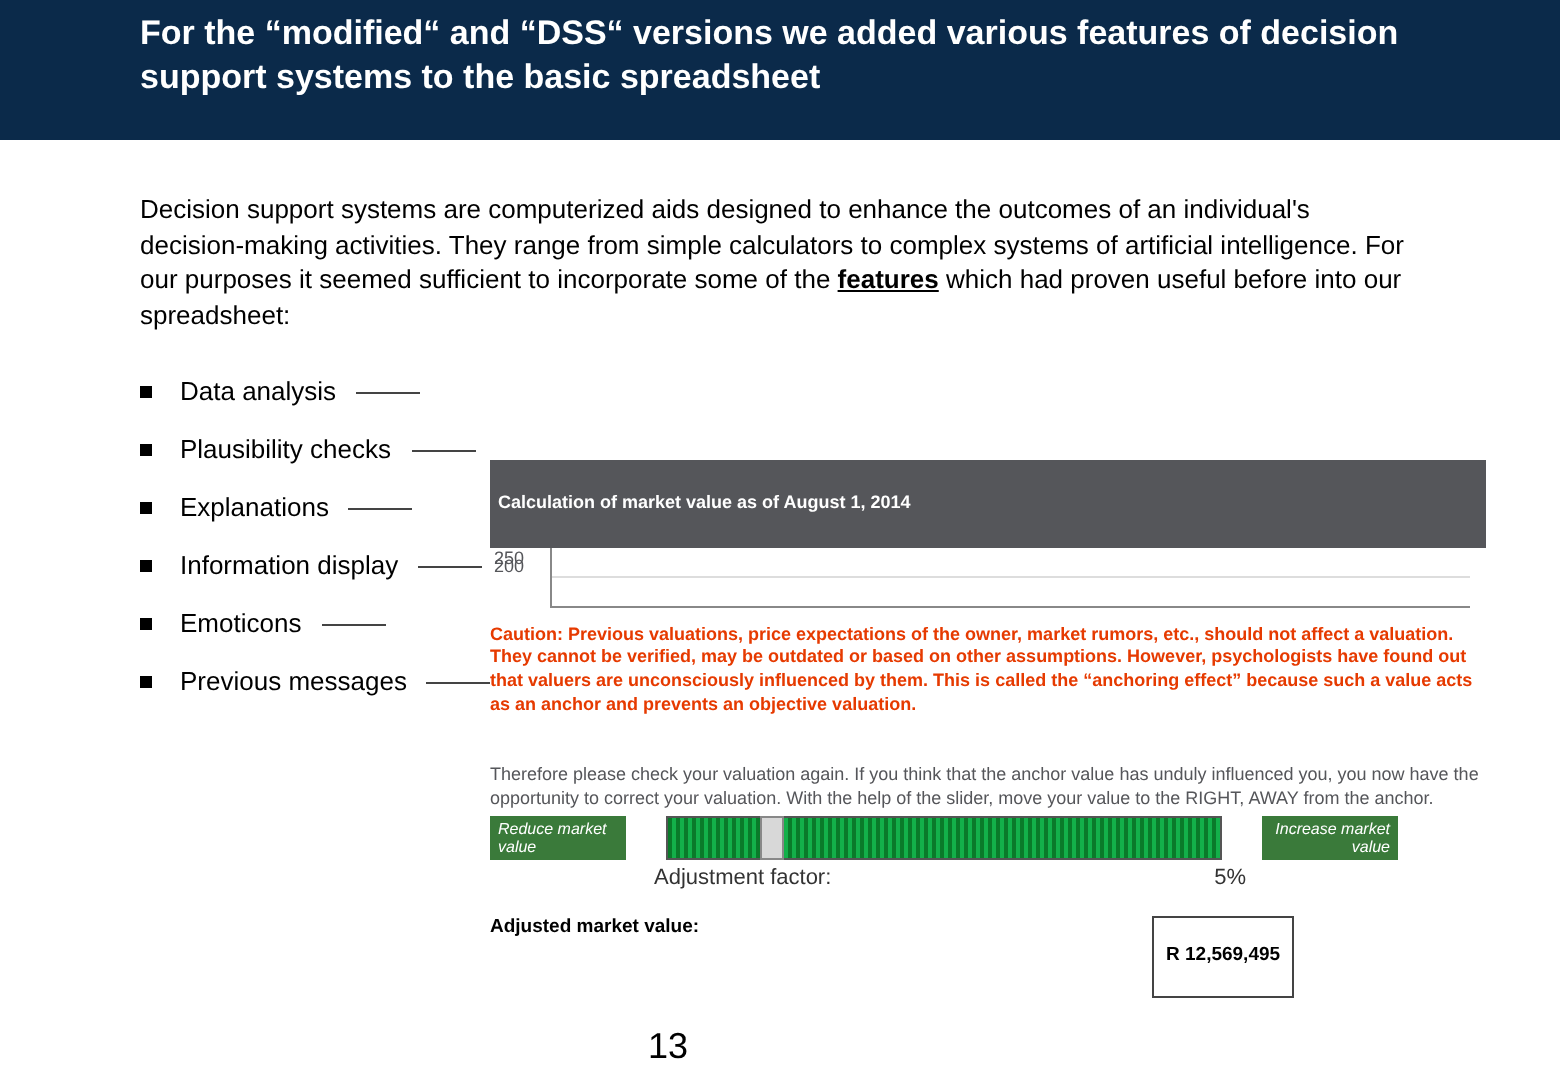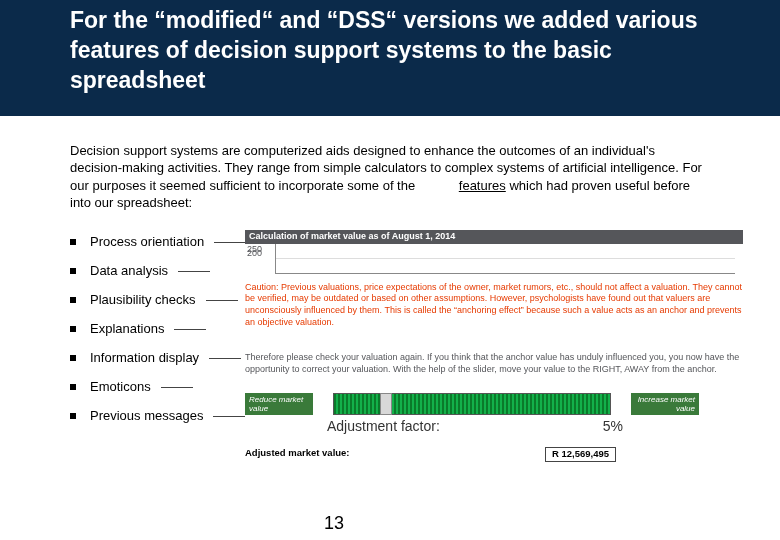--- a/index.html
+++ b/index.html
@@ -11,39 +11,38 @@
     position: relative;
     overflow: hidden;
   }
   .title-band {
     background: #0b2a4a;
     padding: 12px 0 14px 0;
   }
   .title-text {
     color: #fff;
     font-weight: bold;
-    font-size: 23px;
+    font-size: 17px;
     line-height: 1.3;
     max-width: 640px;
     margin-left: 70px;
     position: relative;
     top: -6px;
   }
   .body-wrap {
     padding: 26px 70px 0 70px;
   }
   .para {
     font-size: 13px;
     line-height: 1.35;
     color: #000;
   }
   .features-word {
-    font-weight: normal;
+    font-weight: bold;
     text-decoration: underline;
-    margin-left: 40px;
   }
   .bullets {
     margin-top: 18px;
     list-style: none;
   }
   .bullets li {
     font-size: 13px;
     padding: 4px 0 10px 0;
     display: flex;
     align-items: flex-start;
@@ -67,21 +66,21 @@
     position: absolute;
     left: 245px;
     top: 230px;
     width: 510px;
     font-size: 9px;
     line-height: 1.3;
   }
   .chart-title {
     background: #55565a;
     color: #fff;
-    padding: 1px 4px;
+    padding: 16px 4px;
     font-weight: bold;
     width: 498px;
   }
   .chart-box {
     width: 498px;
     height: 32px;
     position: relative;
   }
   .chart-y {
     position: absolute;
@@ -99,33 +98,33 @@
     border-bottom: 1px solid #888;
   }
   .chart-frame::before {
     content: "";
     position: absolute;
     left: 0; right: 0; top: 50%;
     border-top: 1px solid #ddd;
   }
   .caution {
     color: #e63a00;
-    font-weight: normal;
+    font-weight: bold;
     margin-top: 6px;
     width: 498px;
   }
   .therefore {
     color: #55565a;
     margin-top: 24px;
     width: 498px;
   }
   .slider-row {
     display: flex;
     align-items: stretch;
-    margin-top: 17px;
+    margin-top: 2px;
     width: 454px;
     gap: 20px;
   }
   .slider-btn {
     background: #3a7a3a;
     color: #fff;
     font-size: 8px;
     font-style: italic;
     line-height: 1.15;
     padding: 2px 4px;
@@ -144,37 +143,38 @@
     top: -1px;
     bottom: -1px;
     left: 46px;
     width: 12px;
     background: #d8d8d8;
     border: 1px solid #888;
   }
   .adj-row {
     display: flex;
     width: 498px;
-    font-size: 14px;
+    font-size: 11px;
     color: #333;
     margin-top: 2px;
   }
   .adj-row .lbl { flex: 1; margin-left: 82px; }
   .adj-row .val { margin-right: 120px; }
   .adjusted-row {
     display: flex;
     width: 498px;
     margin-top: 12px;
     font-size: 9.5px;
     font-weight: bold;
+    gap: 31px;
   }
   .adjusted-row .lbl { width: 300px; }
   .adjusted-row .valbox {
     border: 1px solid #444;
-    padding: 0 6px;
+    padding: 13px 6px;
     font-weight: bold;
   }
   .page-num {
     position: absolute;
     bottom: 6px;
     width: 668px;
     text-align: center;
     font-size: 18px;
   }
 </style>
@@ -184,25 +184,20 @@
 <div class="title-band">
   <div class="title-text">For the “modified“ and “DSS“ versions we added various features of decision support systems to the basic spreadsheet</div>
 </div>
 
 <div class="body-wrap">
   <p class="para">
     <span>Decision support systems are computerized aids designed to enhance the outcomes of an individual's decision-making activities. They range from simple calculators to complex systems of artificial intelligence. For our purposes it seemed sufficient to incorporate some of the </span><span class="features-word">features</span><span> which had proven useful before into our spreadsheet:</span>
   </p>
 
   <ul class="bullets">
-    <li>
-        <span class="sq"></span>
-        <span>Process orientiation</span>
-        <span class="connector"></span>
-      </li>
     <li>
         <span class="sq"></span>
         <span>Data analysis</span>
         <span class="connector"></span>
       </li>
     <li>
         <span class="sq"></span>
         <span>Plausibility checks</span>
         <span class="connector"></span>
       </li>

